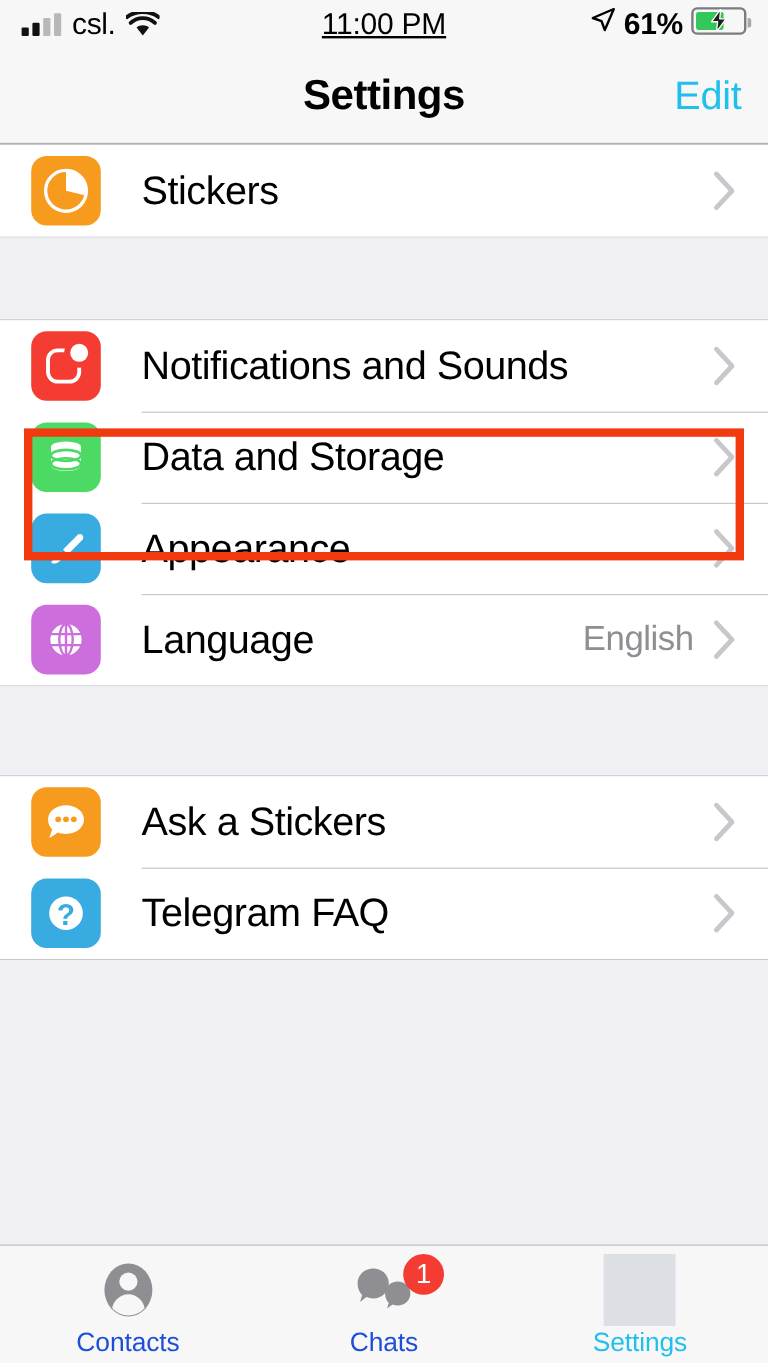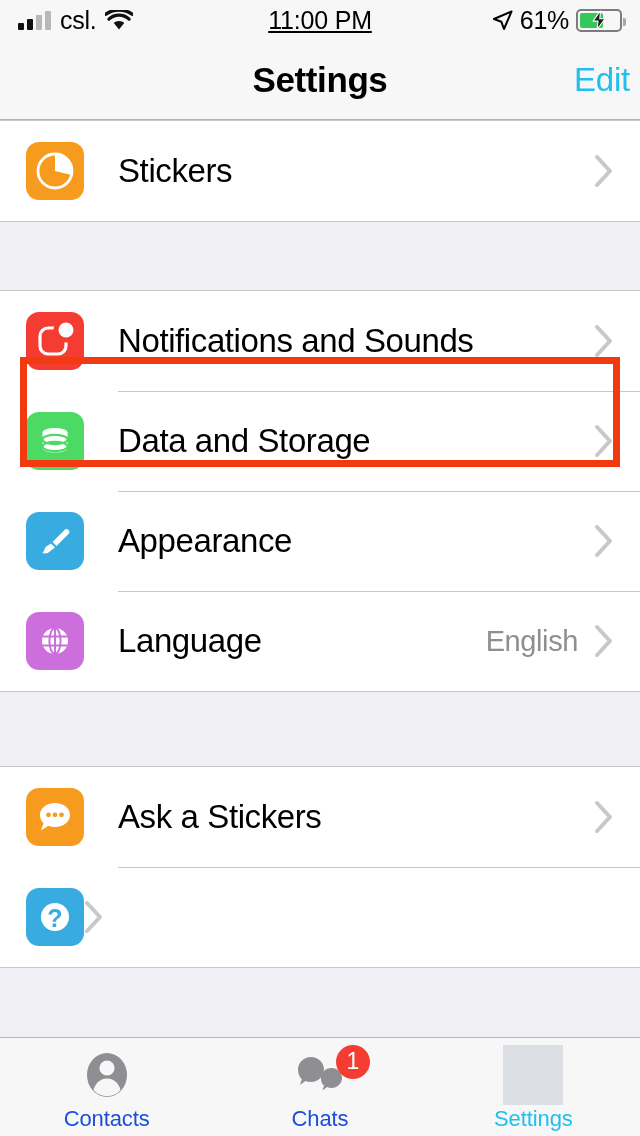--- a/index.html
+++ b/index.html
@@ -69,24 +69,25 @@
     text-align: center;
     font-size: 25px;
     color: #000;
     letter-spacing: -0.2px;
     pointer-events: none;
     text-decoration: underline;
   }
   .status-right {
     margin-left: auto;
     display: flex;
-    align-items: center;
+    align-items: flex-start;
     gap: 7px;
     position: relative;
     z-index: 2;
+    font-weight: bold;
   }
   .loc-icon { width: 21px; height: 21px; display:block; }
   .battery-pct {
     font-size: 25px;
     color: #000;
     letter-spacing: -0.3px;
   }
   .battery {
     position: relative;
     width: 46px;
@@ -135,21 +136,21 @@
     box-sizing: border-box;
   }
   .nav-title {
     font-size: 35px;
     font-weight: bold;
     color: #000;
     letter-spacing: -0.4px;
   }
   .nav-edit {
     position: absolute;
-    right: 10px;
+    right: 22px;
     top: 50%;
     transform: translateY(-50%);
     font-size: 33px;
     color: #21BFEC;
     letter-spacing: -0.2px;
   }
 
   
   .content {
     flex: 1 1 auto;
@@ -159,21 +160,21 @@
   }
   .group {
     background: #FFFFFF;
     border-top: 1px solid #C8C7CC;
     border-bottom: 1px solid #C8C7CC;
   }
   .gap { height: 68px; background: #EFEFF4; }
   .gap-tall { height: 74px; background: #EFEFF4; }
 
   .row {
-    height: 100px;
+    height: 76px;
     display: flex;
     align-items: center;
     padding-left: 26px;
     box-sizing: border-box;
     position: relative;
     background: #FFFFFF;
   }
   .row + .row::before {
     content: "";
     position: absolute;
@@ -425,20 +426,21 @@
         </svg>
       </div>
 
       <div class="row">
         <span class="row-icon" style="background:#38ABE0">
           <svg viewBox="0 0 58 58" width="58" height="58">
             <circle cx="29" cy="29" r="14" fill="#fff"></circle>
             <text x="29" y="38.5" font-family="Liberation Sans, sans-serif" font-size="25" font-weight="bold" fill="#38ABE0" text-anchor="middle">?</text>
           </svg>
         </span>
+        <span class="row-label">Telegram FAQ</span>
         <svg class="chevron" viewBox="0 0 20 34">
           <path d="M3 3 L16 17 L3 31" fill="none" stroke="#C7C7CC" stroke-width="4" stroke-linecap="round" stroke-linejoin="round"></path>
         </svg>
       </div>
 
     </div>
 
   </div>
 
   <div class="tab-bar">

